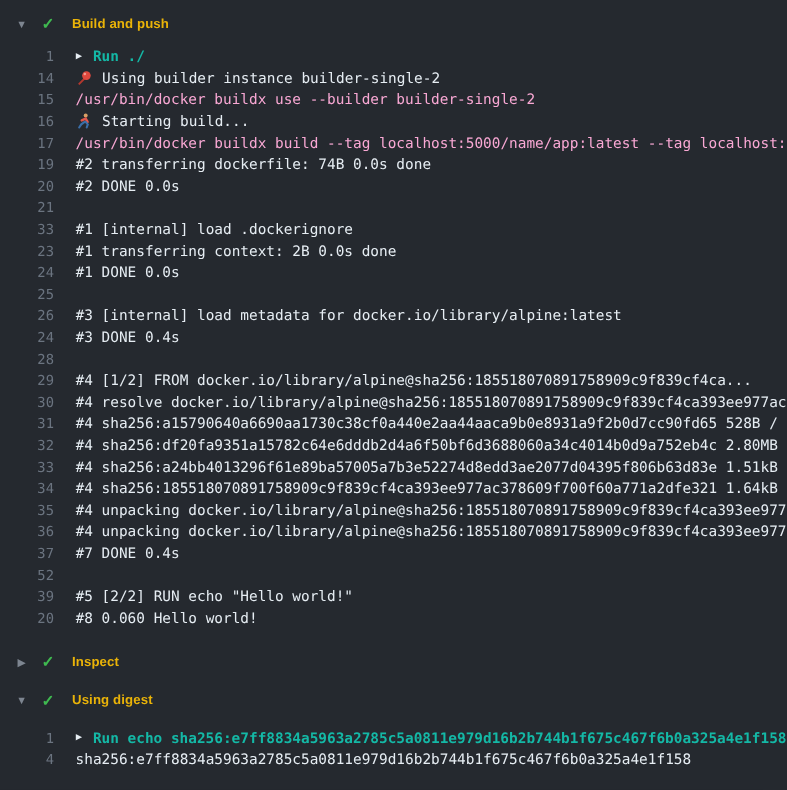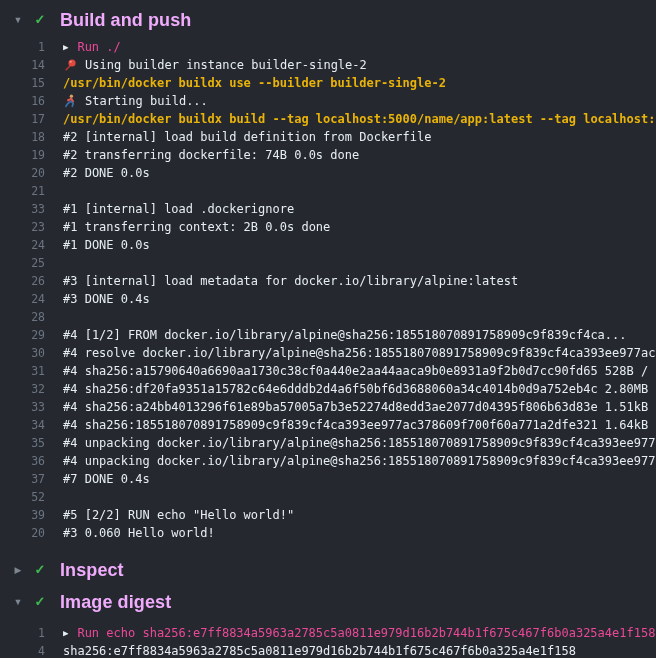--- a/index.html
+++ b/index.html
@@ -12,38 +12,38 @@
   .log-viewer{width:656px;height:658px;overflow:hidden;}
 
   
   .section-header{
     display:flex;align-items:center;height:28px;
     padding-left:8px;margin-top:4px;cursor:pointer;user-select:none;
   }
   .section-header.first{margin-top:6px;}
   .chev{width:20px;flex:none;text-align:center;font-size:9px;color:#7d8590;line-height:28px;}
   .check{width:24px;flex:none;text-align:center;font-size:13px;font-weight:bold;color:#3fb950;line-height:28px;}
-  .title{margin-left:8px;font-size:18px;font-weight:700;color:#f0abfc;letter-spacing:.1px;}
+  .title{margin-left:8px;font-size:11px;font-weight:700;color:#eab308;letter-spacing:.1px;}
 
   
   .log-lines{padding:4px 0 10px 0;}
   .log-lines.short{padding-top:8px;}
   .log-line{
     display:flex;align-items:center;height:18px;
     font-family:"DejaVu Sans Mono","Liberation Mono",monospace;
     font-size:12px;line-height:18px;white-space:pre;
   }
   .ln{
     width:45px;flex:none;text-align:right;color:#6b7480;
     font-size:11.5px;cursor:pointer;user-select:none;
   }
   .lc{margin-left:18px;display:flex;align-items:center;color:#e6edf3;overflow:hidden;}
   .lc .lc-text{white-space:pre;}
-  .log-line.cmd .lc-text{color:#eab308;font-weight:700;}
-  .log-line.grp .lc-text{font-weight:400;color:#ec4899;}
+  .log-line.cmd .lc-text{color:#f9a8d4;font-weight:400;}
+  .log-line.grp .lc-text{font-weight:700;color:#14b8a6;}
   .expand{font-size:9px;color:#e6edf3;margin-right:9px;cursor:pointer;}
   .emoji{width:14px;height:14px;flex:none;margin-right:8px;display:inline-flex;align-items:center;justify-content:center;}
   .emoji svg{display:block;}
 </style>
 </head>
 <body>
 
 <div class="log-viewer" id="root">
     <div class="section-header first">
       <span class="chev">▼</span>
@@ -58,21 +58,20 @@
               <circle cx="8.8" cy="4.2" r="1.2" fill="#f29b90"></circle>
             </svg></span><span class="lc-text">Using builder instance builder-single-2</span></span></div>
       <div class="log-line cmd"><span class="ln">15</span><span class="lc"><span class="lc-text">/usr/bin/docker buildx use --builder builder-single-2</span></span></div>
       <div class="log-line info"><span class="ln">16</span><span class="lc"><span class="emoji"><svg width="14" height="14" viewBox="0 0 16 16" fill="none" stroke-linecap="round">
               <circle cx="9.6" cy="2.6" r="1.9" fill="#d9a066" stroke="none"></circle>
               <path d="M5.8 7.2 L9.6 5.6 L11.4 8.6" stroke="#e2574c" stroke-width="2.4"></path>
               <path d="M8.6 8.6 L5.4 11 L3.4 14" stroke="#3a6ea8" stroke-width="2"></path>
               <path d="M9.6 8.6 L11.6 11 L10.6 14" stroke="#3a6ea8" stroke-width="2"></path>
             </svg></span><span class="lc-text">Starting build...</span></span></div>
       <div class="log-line cmd"><span class="ln">17</span><span class="lc"><span class="lc-text">/usr/bin/docker buildx build --tag localhost:5000/name/app:latest --tag localhost:50</span></span></div>
-      <div class="log-line out"><span class="ln">18</span><span class="lc"><span class="lc-text">#2 [internal] load build definition from Dockerfile</span></span></div>
       <div class="log-line out"><span class="ln">19</span><span class="lc"><span class="lc-text">#2 transferring dockerfile: 74B 0.0s done</span></span></div>
       <div class="log-line out"><span class="ln">20</span><span class="lc"><span class="lc-text">#2 DONE 0.0s</span></span></div>
       <div class="log-line blank"><span class="ln">21</span><span class="lc"><span class="lc-text"></span></span></div>
       <div class="log-line out"><span class="ln">33</span><span class="lc"><span class="lc-text">#1 [internal] load .dockerignore</span></span></div>
       <div class="log-line out"><span class="ln">23</span><span class="lc"><span class="lc-text">#1 transferring context: 2B 0.0s done</span></span></div>
       <div class="log-line out"><span class="ln">24</span><span class="lc"><span class="lc-text">#1 DONE 0.0s</span></span></div>
       <div class="log-line blank"><span class="ln">25</span><span class="lc"><span class="lc-text"></span></span></div>
       <div class="log-line out"><span class="ln">26</span><span class="lc"><span class="lc-text">#3 [internal] load metadata for docker.io/library/alpine:latest</span></span></div>
       <div class="log-line out"><span class="ln">24</span><span class="lc"><span class="lc-text">#3 DONE 0.4s</span></span></div>
       <div class="log-line blank"><span class="ln">28</span><span class="lc"><span class="lc-text"></span></span></div>
@@ -80,29 +79,29 @@
       <div class="log-line out"><span class="ln">30</span><span class="lc"><span class="lc-text">#4 resolve docker.io/library/alpine@sha256:185518070891758909c9f839cf4ca393ee977ac3</span></span></div>
       <div class="log-line out"><span class="ln">31</span><span class="lc"><span class="lc-text">#4 sha256:a15790640a6690aa1730c38cf0a440e2aa44aaca9b0e8931a9f2b0d7cc90fd65 528B / 5</span></span></div>
       <div class="log-line out"><span class="ln">32</span><span class="lc"><span class="lc-text">#4 sha256:df20fa9351a15782c64e6dddb2d4a6f50bf6d3688060a34c4014b0d9a752eb4c 2.80MB /</span></span></div>
       <div class="log-line out"><span class="ln">33</span><span class="lc"><span class="lc-text">#4 sha256:a24bb4013296f61e89ba57005a7b3e52274d8edd3ae2077d04395f806b63d83e 1.51kB /</span></span></div>
       <div class="log-line out"><span class="ln">34</span><span class="lc"><span class="lc-text">#4 sha256:185518070891758909c9f839cf4ca393ee977ac378609f700f60a771a2dfe321 1.64kB /</span></span></div>
       <div class="log-line out"><span class="ln">35</span><span class="lc"><span class="lc-text">#4 unpacking docker.io/library/alpine@sha256:185518070891758909c9f839cf4ca393ee977a</span></span></div>
       <div class="log-line out"><span class="ln">36</span><span class="lc"><span class="lc-text">#4 unpacking docker.io/library/alpine@sha256:185518070891758909c9f839cf4ca393ee977a</span></span></div>
       <div class="log-line out"><span class="ln">37</span><span class="lc"><span class="lc-text">#7 DONE 0.4s</span></span></div>
       <div class="log-line blank"><span class="ln">52</span><span class="lc"><span class="lc-text"></span></span></div>
       <div class="log-line out"><span class="ln">39</span><span class="lc"><span class="lc-text">#5 [2/2] RUN echo "Hello world!"</span></span></div>
-      <div class="log-line out"><span class="ln">20</span><span class="lc"><span class="lc-text">#3 0.060 Hello world!</span></span></div>
+      <div class="log-line out"><span class="ln">20</span><span class="lc"><span class="lc-text">#8 0.060 Hello world!</span></span></div>
     </div>
     <div class="section-header">
       <span class="chev">▶</span>
       <span class="check">✓</span>
       <span class="title">Inspect</span>
     </div>
     <div class="section-header">
       <span class="chev">▼</span>
       <span class="check">✓</span>
-      <span class="title">Image digest</span>
+      <span class="title">Using digest</span>
     </div>
     <div class="log-lines short">
       <div class="log-line grp"><span class="ln">1</span><span class="lc"><span class="expand">▶</span><span class="lc-text">Run echo sha256:e7ff8834a5963a2785c5a0811e979d16b2b744b1f675c467f6b0a325a4e1f158</span></span></div>
       <div class="log-line out"><span class="ln">4</span><span class="lc"><span class="lc-text">sha256:e7ff8834a5963a2785c5a0811e979d16b2b744b1f675c467f6b0a325a4e1f158</span></span></div>
     </div>
   </div>
 
 </body></html>

